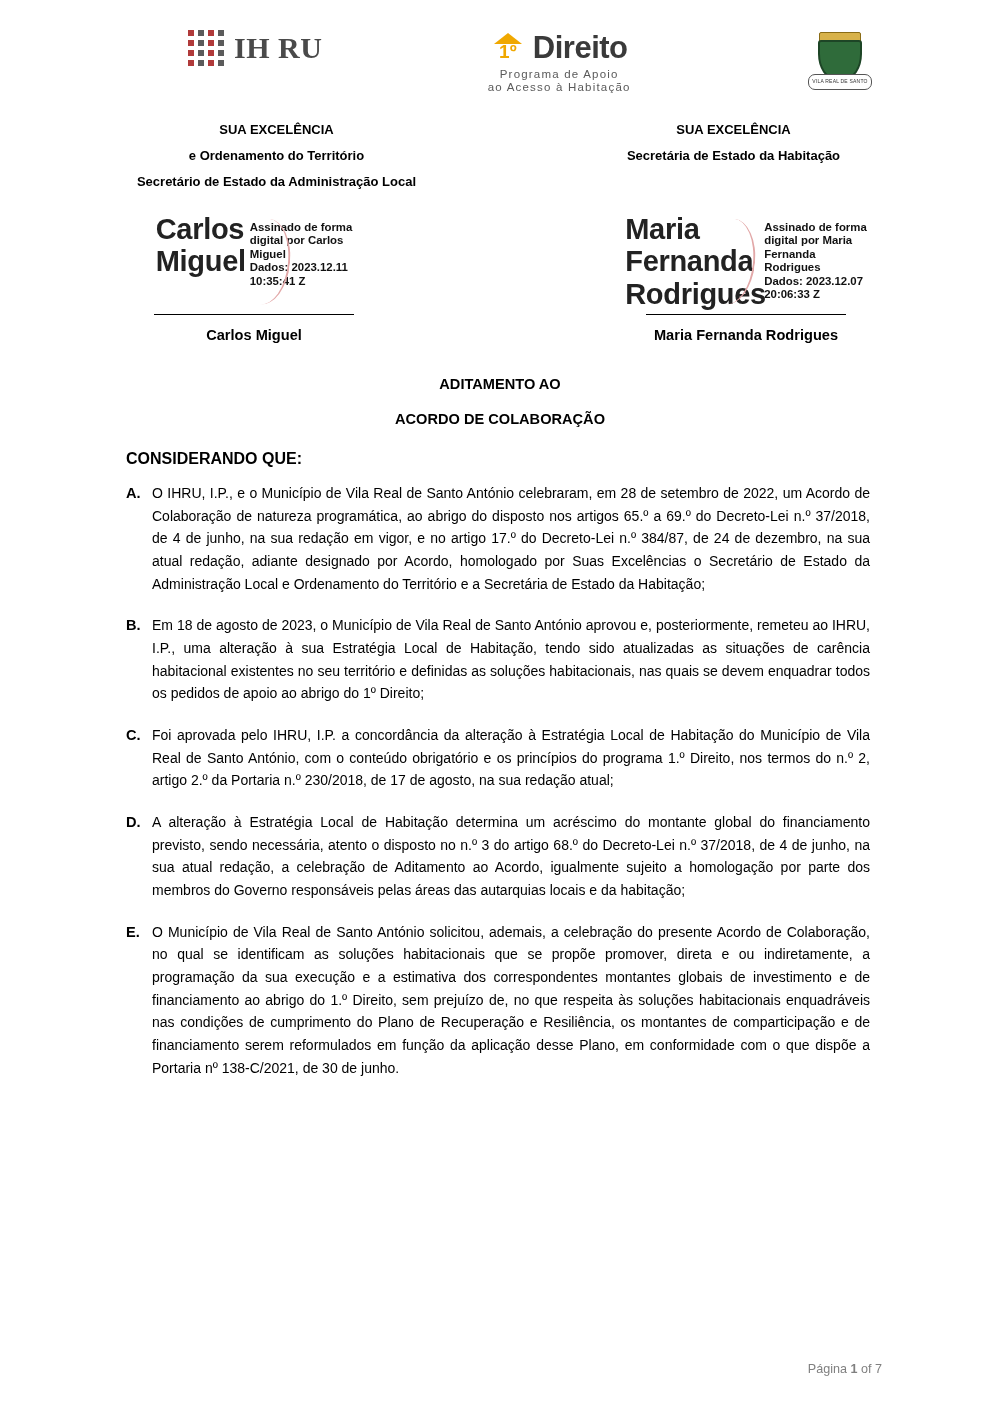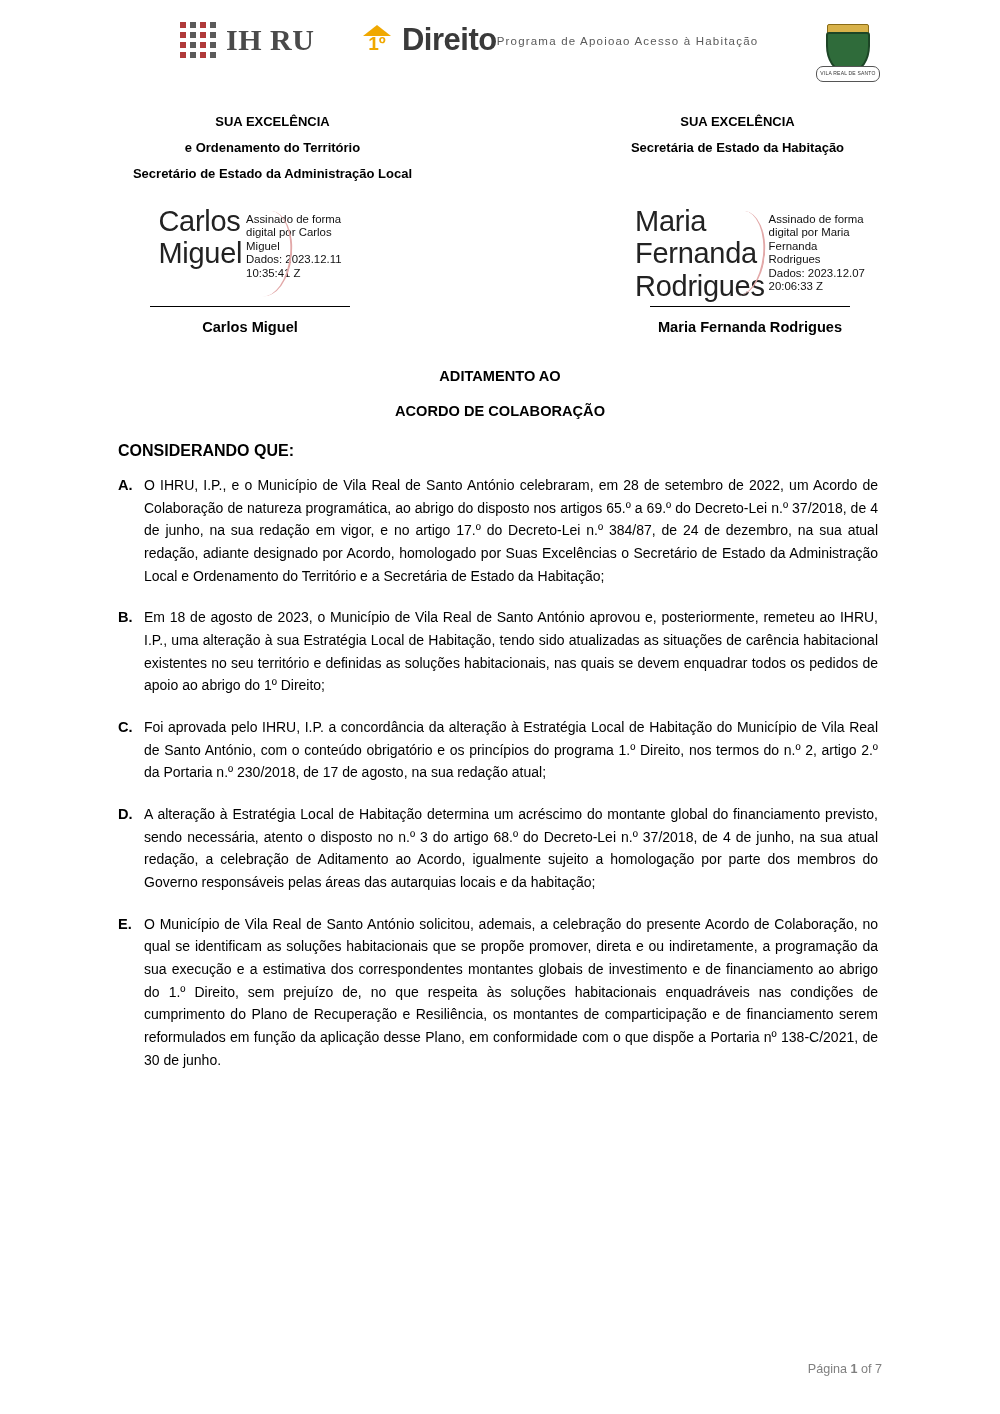--- a/index.html
+++ b/index.html
@@ -13,21 +13,21 @@
     font-family: "Liberation Sans", sans-serif;
     color: #000000;
     position: relative;
     overflow: hidden;
   }
   .page {
     width: 1000px;
     height: 1414px;
     position: relative;
     box-sizing: border-box;
-    padding: 0;
+    padding: 8px;
   }
 
   
   .logo-row {
     display: flex;
     justify-content: space-between;
     align-items: flex-start;
     padding: 22px 120px 0 180px;
     height: 92px;
     box-sizing: border-box;
@@ -54,20 +54,21 @@
     font-family: "Liberation Serif", serif;
     font-size: 30px;
     font-weight: 700;
     line-height: 0.93;
     letter-spacing: 0.5px;
     color: #4a4a4a;
   }
 
   .logo-direito {
     display: flex;
+    flex-direction: column;
     align-items: center;
     margin-left: -10px;
   }
   .logo-direito .top {
     display: flex;
     align-items: center;
     gap: 8px;
   }
   .logo-direito .badge {
     position: relative;
@@ -163,20 +164,21 @@
     font-size: 13px;
     line-height: 2.0;
   }
   .col-left { padding-left: 40px; }
   .col-right { padding-right: 30px; }
 
   
   .sign-row {
     display: flex;
     margin-top: 18px;
+    font-weight: bold;
   }
   .sign-block {
     width: 50%;
     display: flex;
     justify-content: center;
   }
   .sign-inner {
     display: flex;
     align-items: flex-start;
     gap: 4px;

